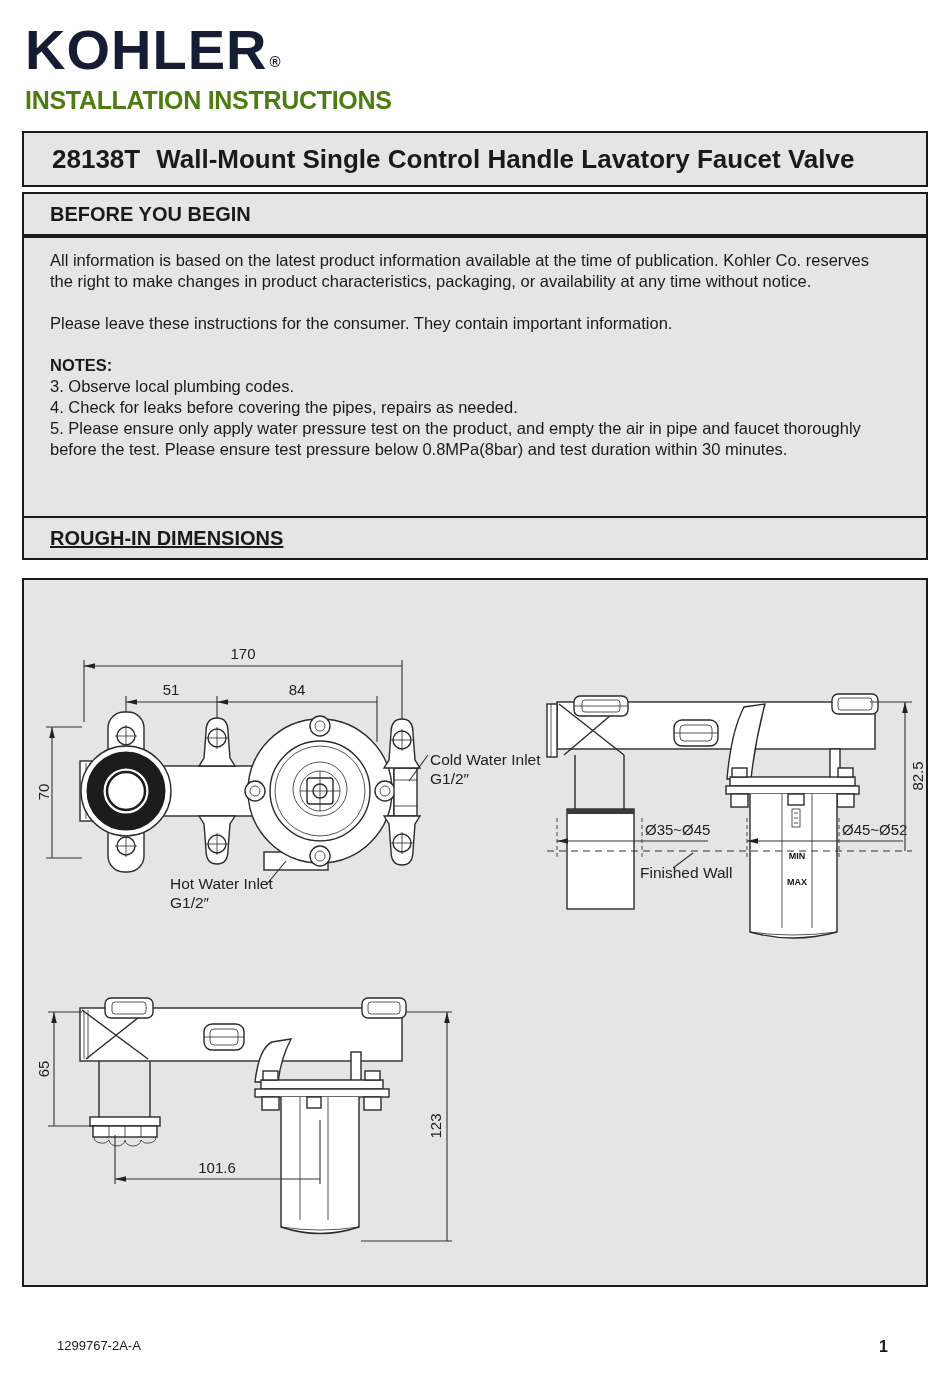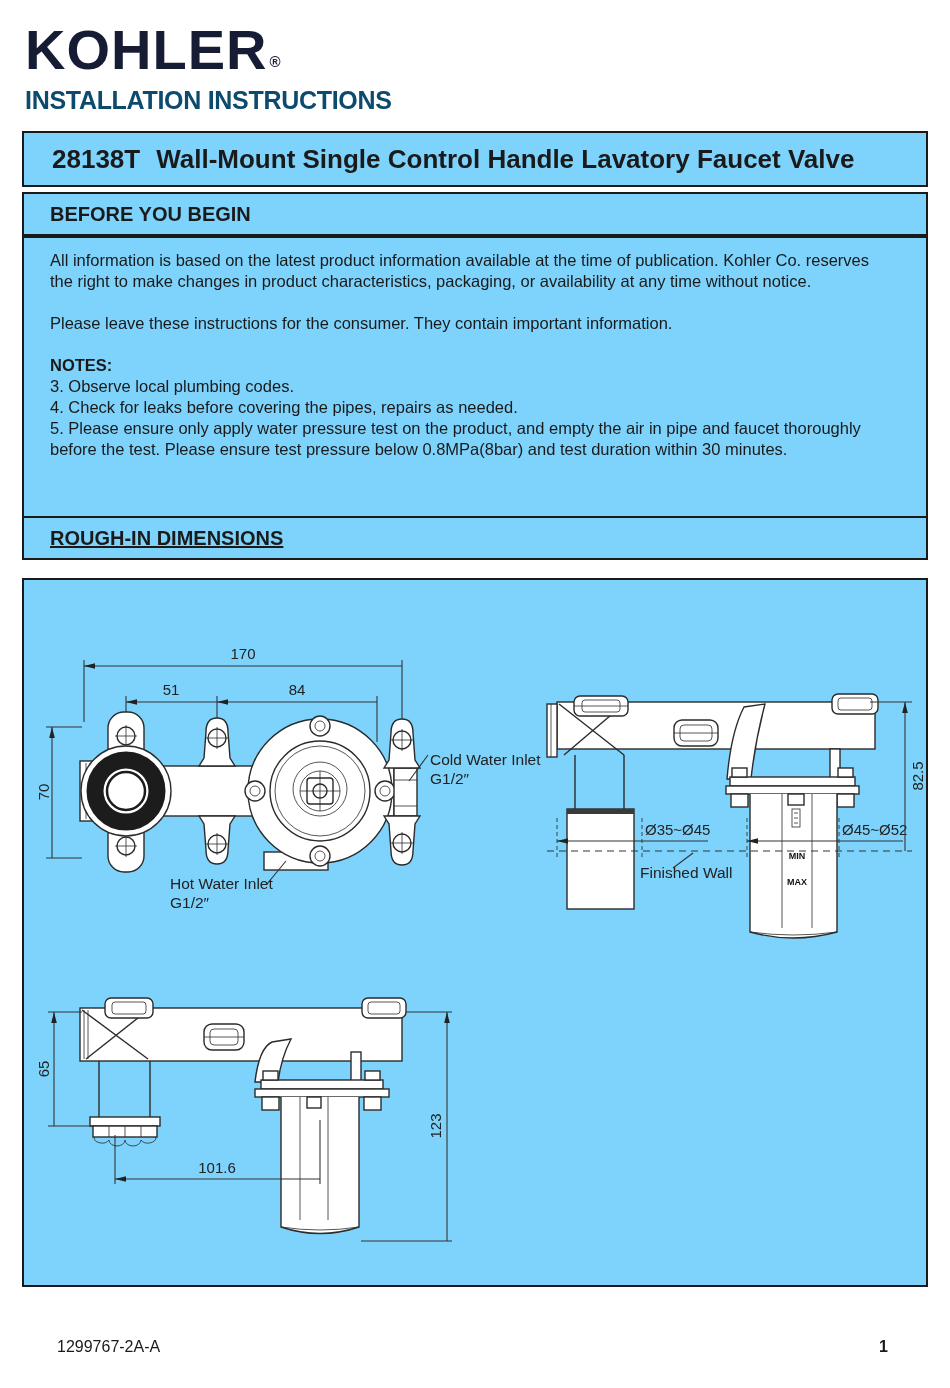--- a/index.html
+++ b/index.html
@@ -1,36 +1,36 @@
 <!DOCTYPE html>
 <html><head>
 <meta charset="utf-8">
 <style>
   html,body{margin:0;padding:0;background:#ffffff;}
   body{width:950px;height:1388px;position:relative;font-family:"Liberation Sans",sans-serif;color:#1a1a1a;overflow:hidden;}
   .abs{position:absolute;}
   
   .logo{left:25px;top:22px;font-size:56px;font-weight:bold;letter-spacing:1px;color:#171c35;line-height:1;}
   .logo .reg{font-size:15px;font-weight:bold;position:relative;top:-2px;left:2px;}
-  .doc-type{left:25px;top:86px;font-size:25px;font-weight:bold;letter-spacing:-0.3px;color:#0c4a6e;}
-  
-  .frame{left:22px;width:906px;border:2px solid #1a1a1a;box-sizing:border-box;background:#7dd3fc;}
+  .doc-type{left:25px;top:86px;font-size:25px;font-weight:bold;letter-spacing:-0.3px;color:#4d7c0f;}
+  
+  .frame{left:22px;width:906px;border:2px solid #1a1a1a;box-sizing:border-box;background:#e5e5e5;}
   .box-title{top:131px;height:56px;display:flex;align-items:center;padding-left:28px;font-size:26px;font-weight:bold;}
   .box-title .model{margin-right:16px;}
   .sec-head{height:44px;display:flex;align-items:center;padding-left:26px;font-size:20px;font-weight:bold;}
   .byb-head{top:192px;}
   .byb-body{top:236px;height:290px;padding:12px 26px 0 26px;font-size:16.5px;line-height:21px;}
   .byb-body p{margin:0 16px 21px 0;}
   .notes-head{font-weight:bold;}
   .note{margin:0;}
   .rid-head{top:516px;text-decoration:underline;}
   .drawings{top:578px;height:709px;}
   .drawings svg{display:block;width:902px;height:705px;}
   
-  .footer-doc{left:57px;top:1338px;font-size:16px;}
+  .footer-doc{left:57px;top:1338px;font-size:13px;}
   .footer-page{right:62px;top:1338px;font-size:16px;font-weight:bold;}
   
   .ln{stroke:#2b2b2b;stroke-width:1.4;fill:none;}
   .thin{stroke:#2b2b2b;stroke-width:0.8;fill:none;}
   .dim{stroke:#333;stroke-width:1.1;fill:none;}
   .dash{stroke:#333;stroke-width:1;fill:none;stroke-dasharray:7 5;}
   .dashv{stroke:#333;stroke-width:0.9;fill:none;stroke-dasharray:4 3;}
   .wfill{fill:#ffffff;}
   .dimtxt{fill:#222;font-size:15px;font-family:"Liberation Sans",sans-serif;}
   .lbltxt{fill:#222;font-size:15.5px;font-family:"Liberation Sans",sans-serif;}

